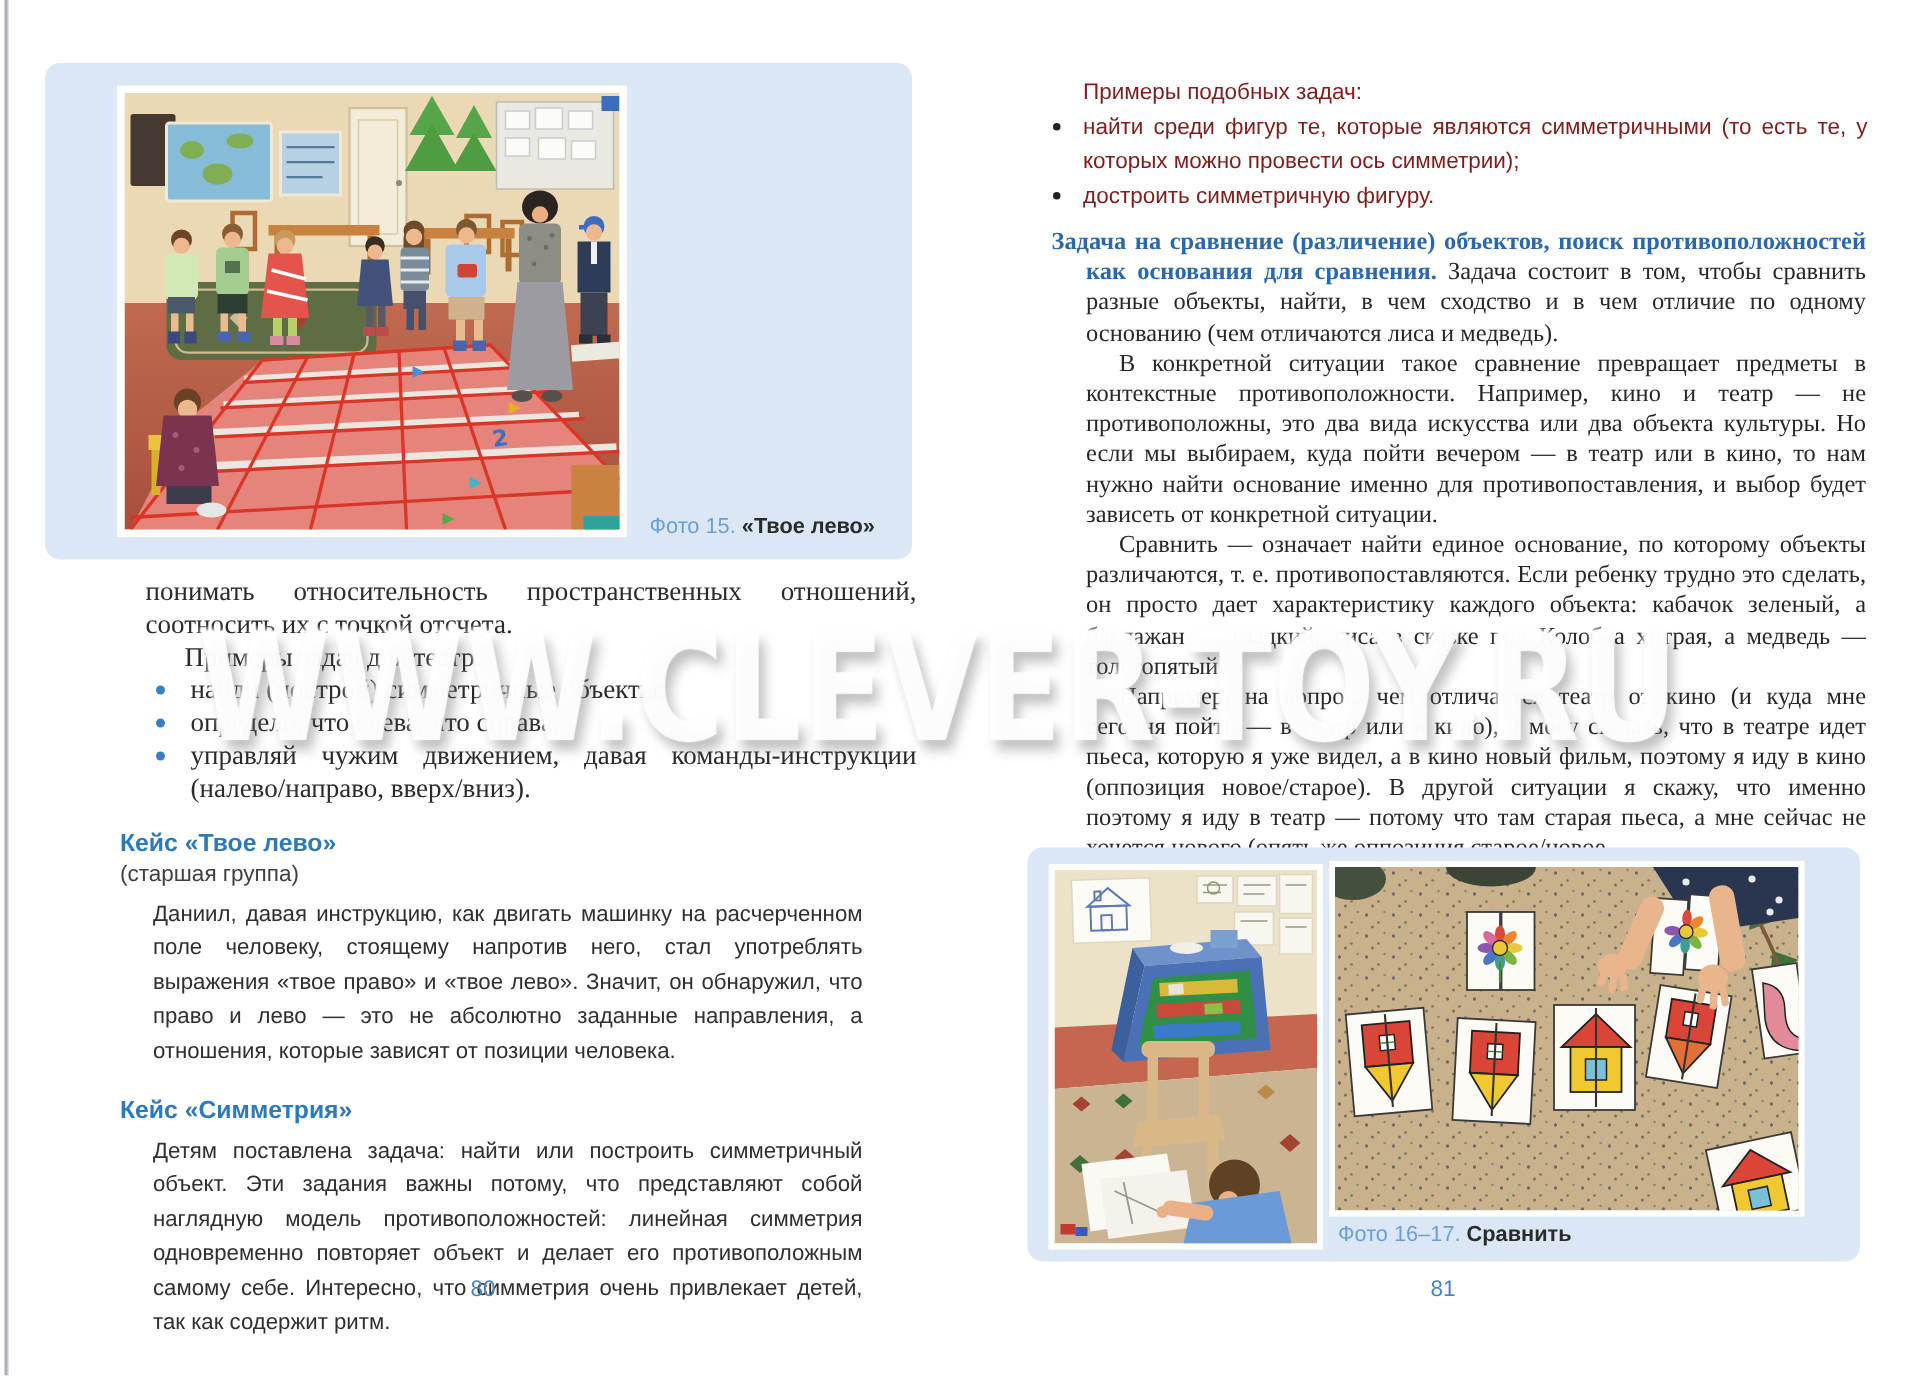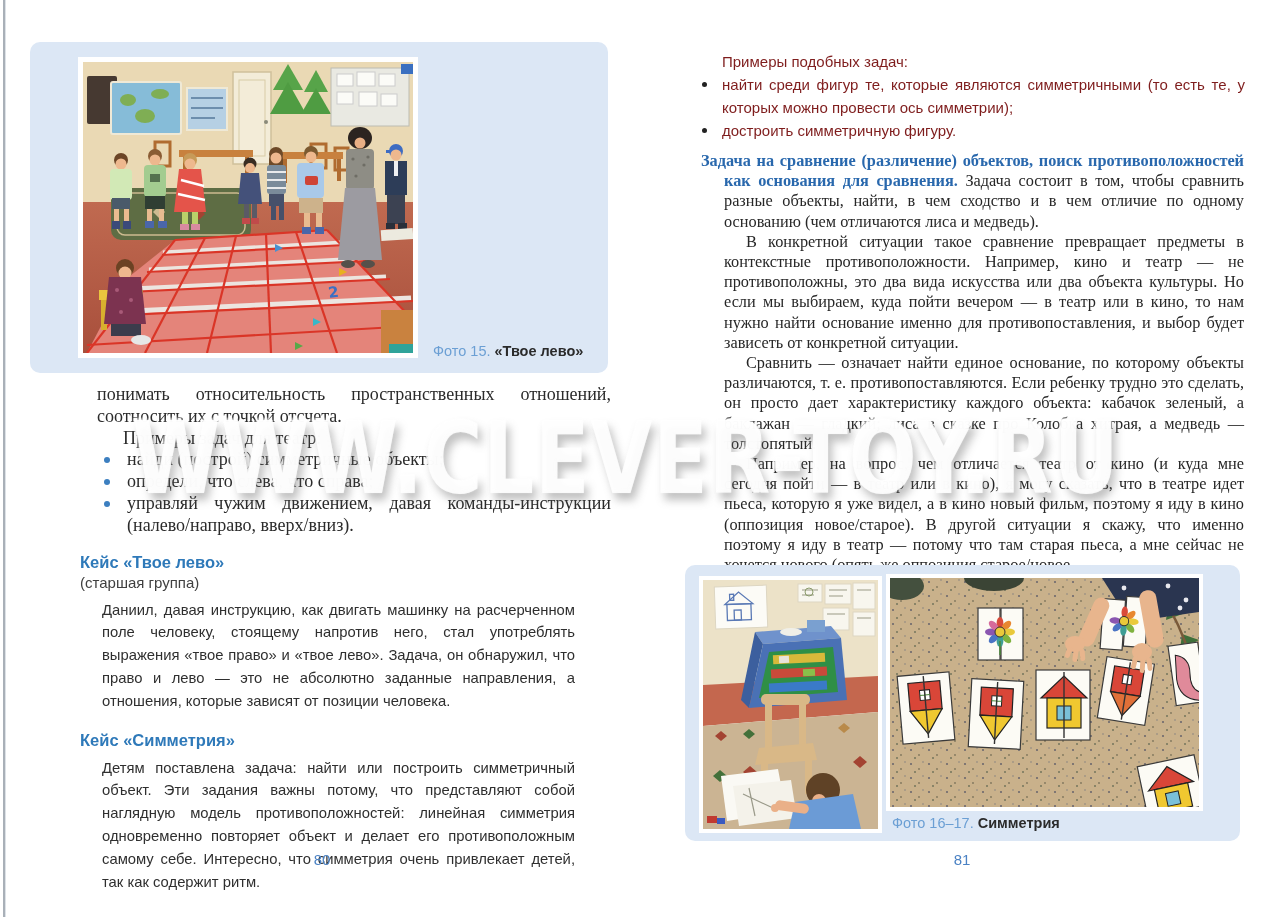--- a/index.html
+++ b/index.html
@@ -257,21 +257,21 @@
   <div class="col-left">
     <p class="serif just">понимать относительность пространственных отношений, соотносить их с точкой отсчета.</p>
     <p class="serif indent">Примеры задач для театр:</p>
     <ul class="bullets blue serif">
       <li><span class="dot"></span><span>найди (построй) симметричные объекты;</span></li>
       <li><span class="dot"></span><span>определи, что слева, что справа;</span></li>
       <li class="just"><span class="dot"></span><span>управляй чужим движением, давая команды-инструкции (налево/направо, вверх/вниз).</span></li>
     </ul>
     <h3 class="case-title">Кейс «Твое лево»</h3>
     <div class="case-sub">(старшая группа)</div>
-    <p class="case-body just">Даниил, давая инструкцию, как двигать машинку на расчерченном поле человеку, стоящему напротив него, стал употреблять выражения «твое право» и «твое лево». Задача, он обнаружил, что право и лево — это не абсолютно заданные направления, а отношения, которые зависят от позиции человека.</p>
+    <p class="case-body just">Даниил, давая инструкцию, как двигать машинку на расчерченном поле человеку, стоящему напротив него, стал употреблять выражения «твое право» и «твое лево». Значит, он обнаружил, что право и лево — это не абсолютно заданные направления, а отношения, которые зависят от позиции человека.</p>
     <h3 class="case-title mt">Кейс «Симметрия»</h3>
     <p class="case-body just">Детям поставлена задача: найти или построить симметричный объект. Эти задания важны потому, что представляют собой наглядную модель противоположностей: линейная симметрия одновременно повторяет объект и делает его противоположным самому себе. Интересно, что симметрия очень привлекает детей, так как содержит ритм.</p>
   </div>
 
   <div class="pageno pageno-80">80</div>
 </section>
 
 <section>
 
   <div class="sans-block">
@@ -473,20 +473,20 @@
           <ellipse cx="252" cy="74" rx="10" ry="9"></ellipse>
           <rect x="242" y="78" width="5" height="13" rx="2.4" transform="rotate(14 244 84)"></rect>
           <rect x="250" y="81" width="5" height="14" rx="2.4" transform="rotate(4 252 88)"></rect>
           <rect x="257" y="80" width="5" height="13" rx="2.4" transform="rotate(-8 259 86)"></rect>
         </g>
       </svg>
     </figure>
 
     <figcaption class="caption caption-1617">
       <span class="cap-num">Фото 16–17.</span>
-      <span class="cap-title">Симметрия</span>
+      <span class="cap-title">Сравнить</span>
     </figcaption>
   </div>
 
   <div class="pageno pageno-81">81</div>
 </section>
 
 <div class="watermark">WWW.CLEVER-TOY.RU</div>
 
 </body></html>

